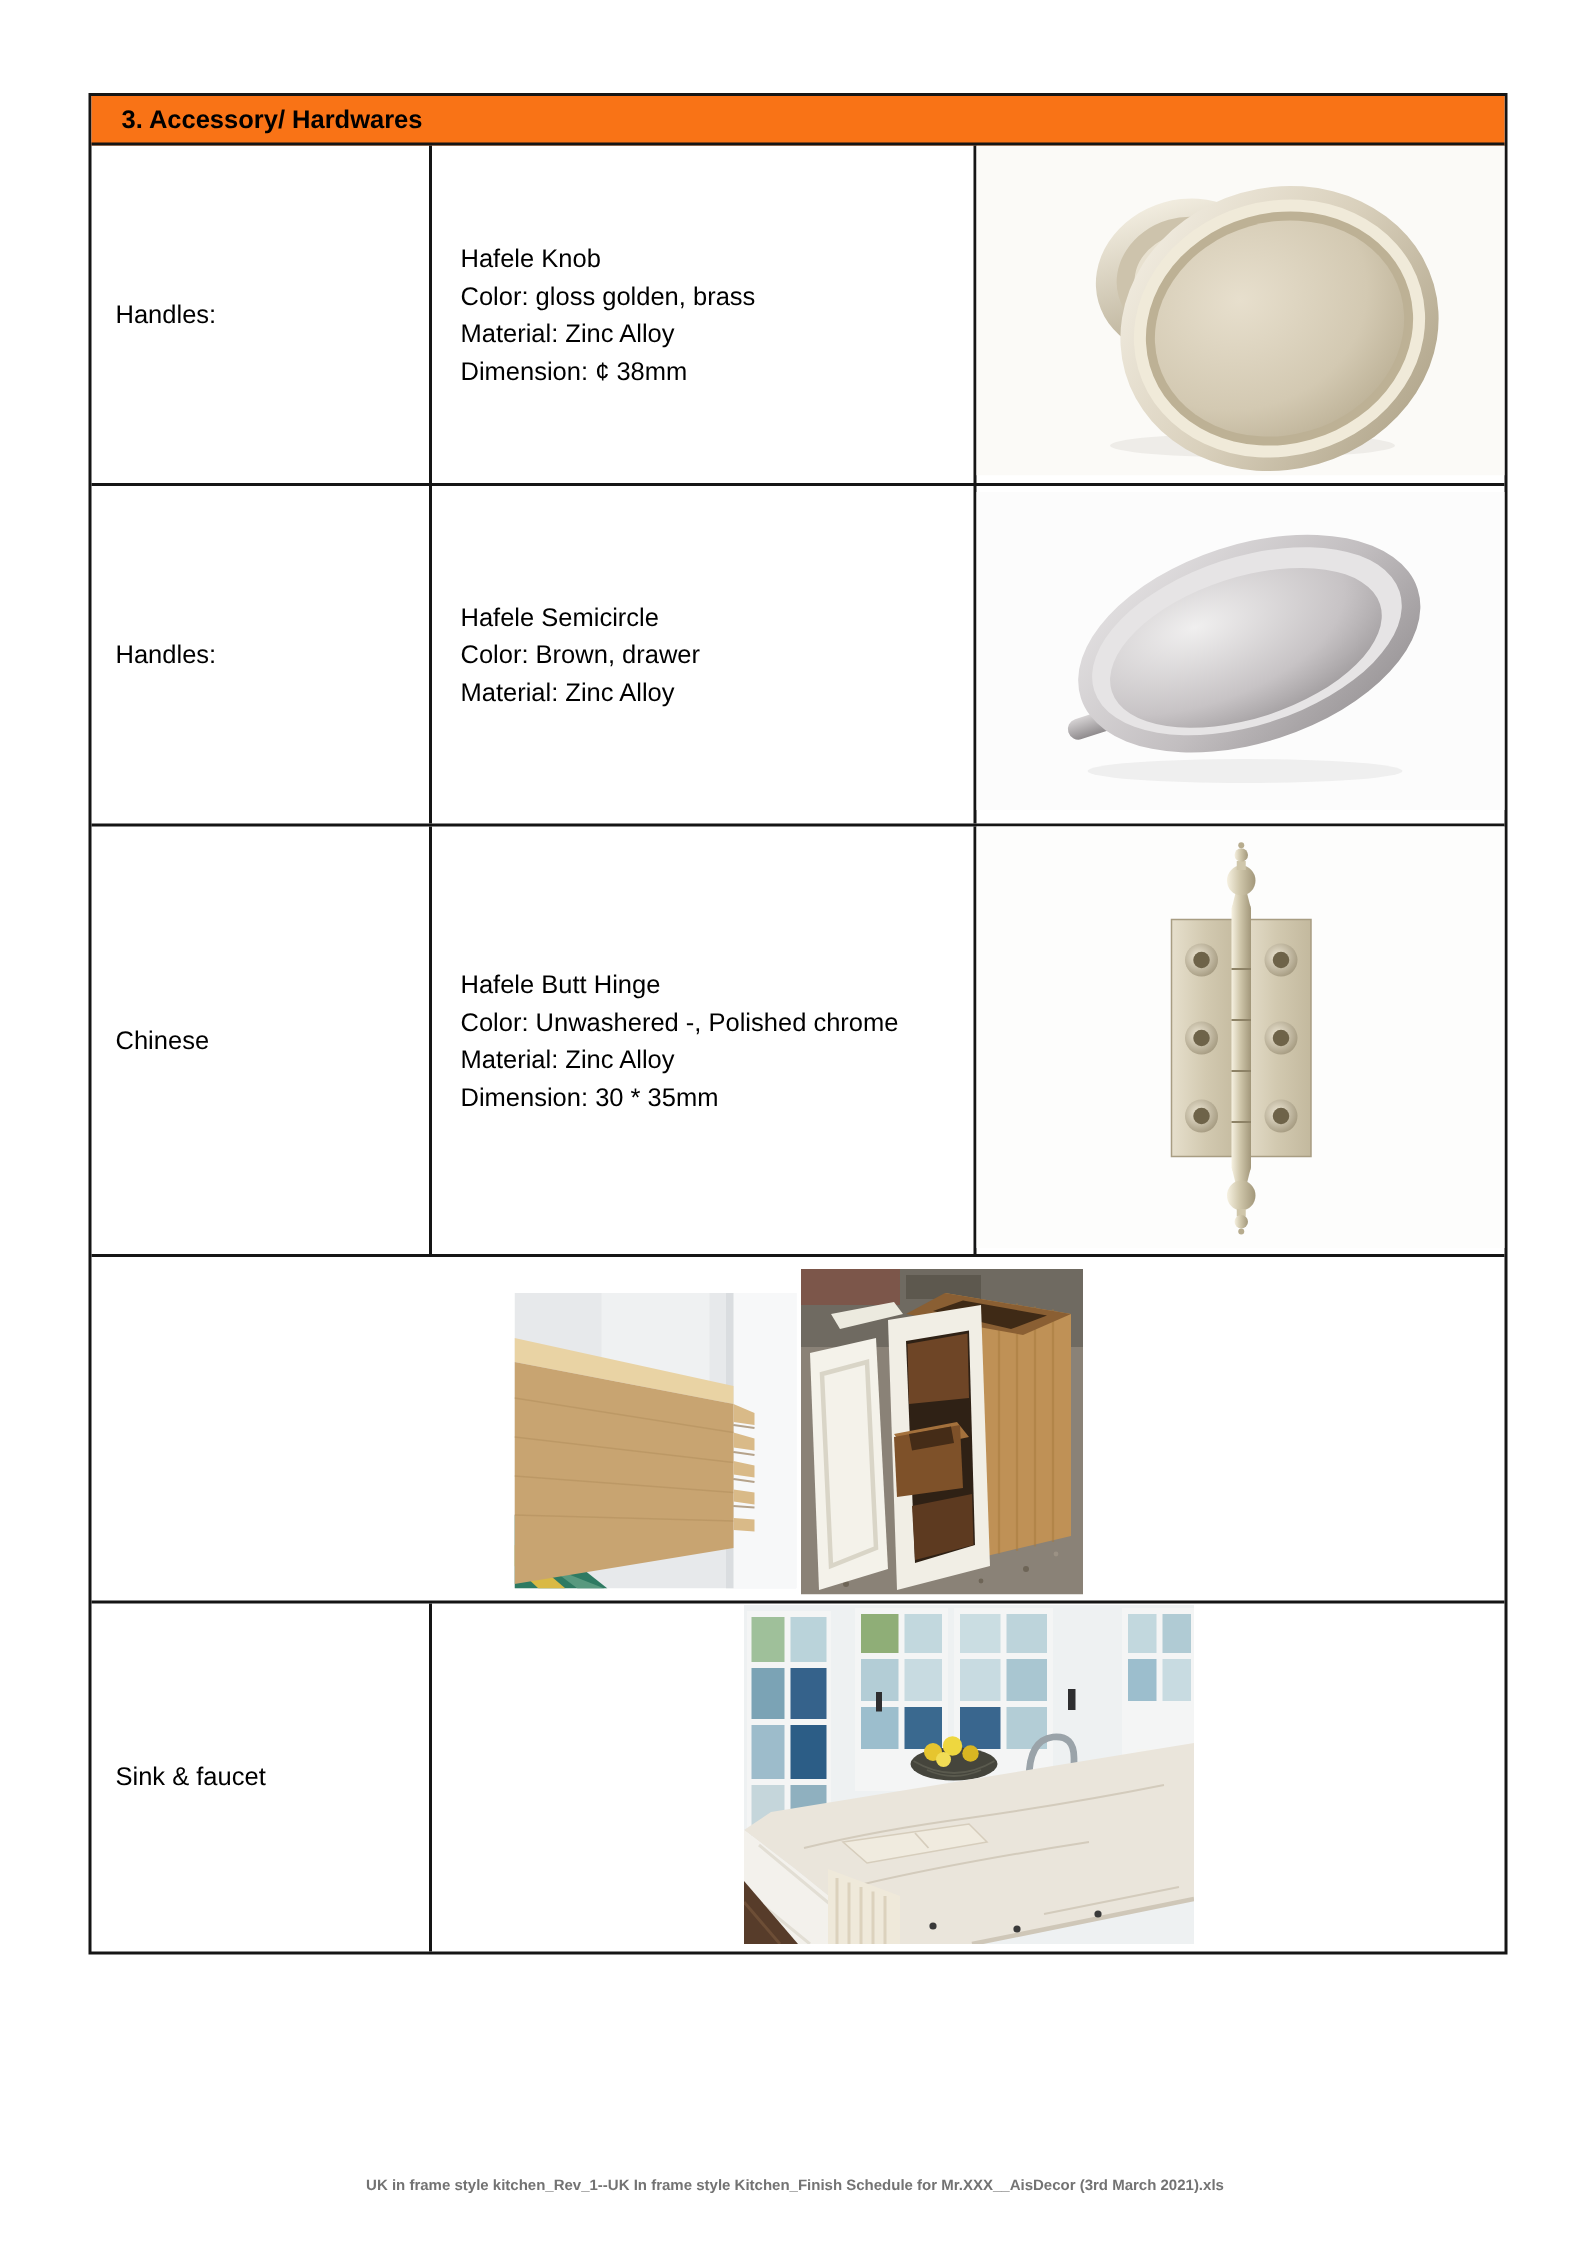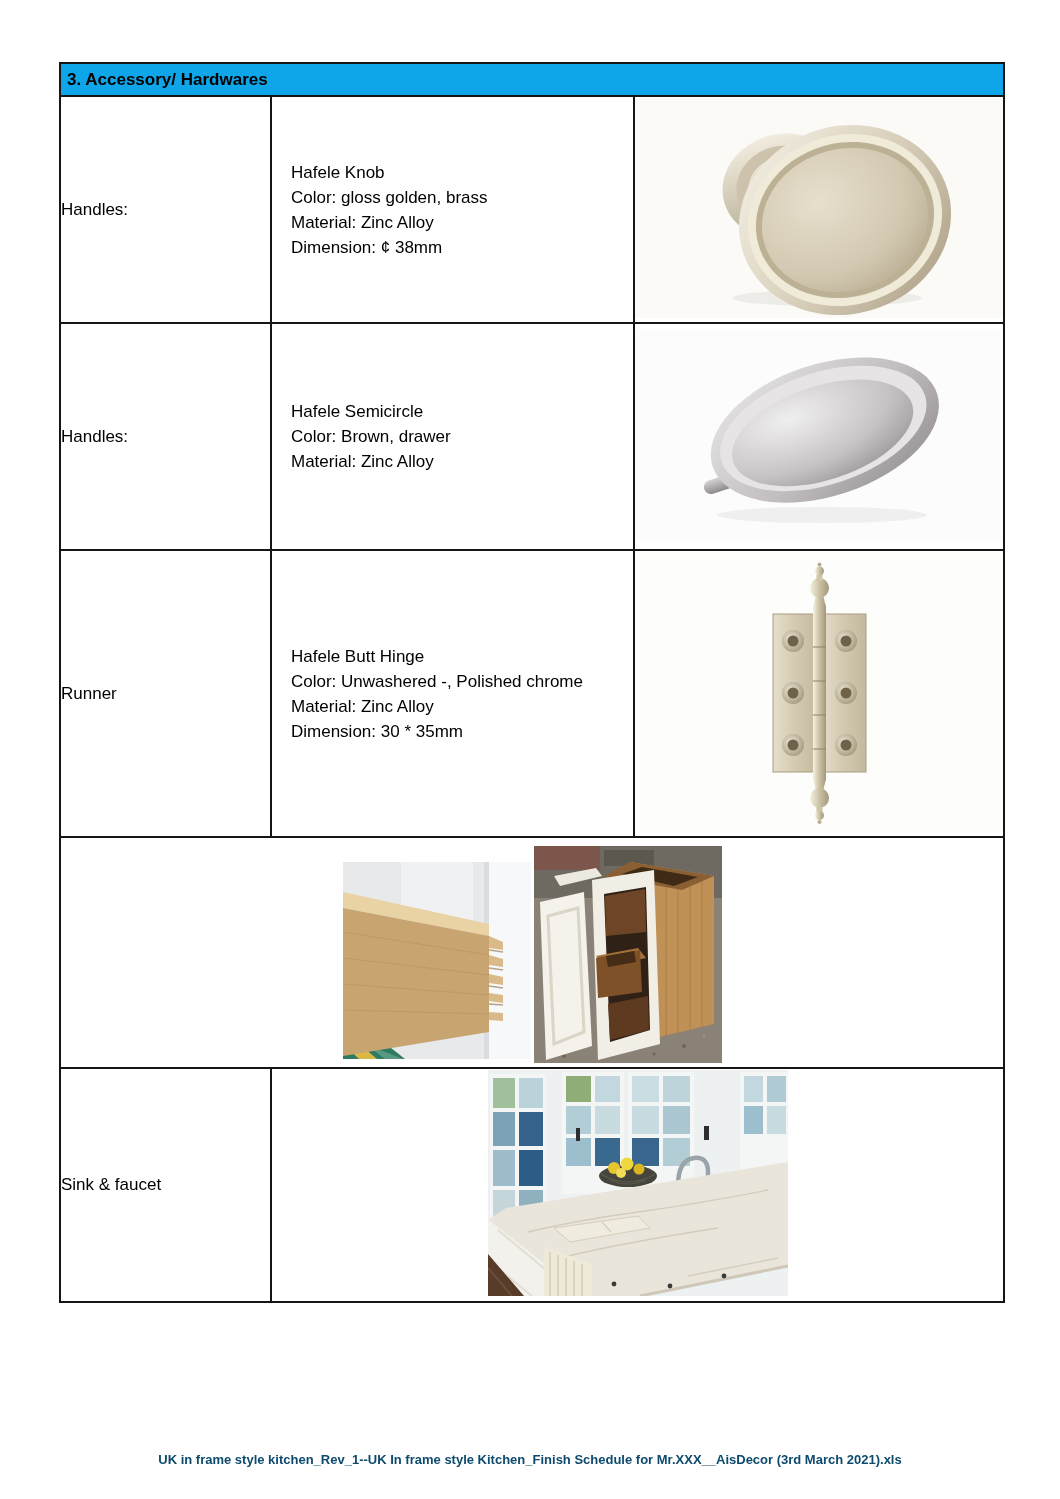--- a/index.html
+++ b/index.html
@@ -7,47 +7,47 @@
   .page {
     position:relative; width:1060px; height:1499px; background:#fff;
     font-family:"Liberation Sans", sans-serif; color:#000;
     overflow:hidden;
   }
   .tbl {
     position:absolute; left:59px; top:62px; width:942px;
     border:2px solid #151515; background:#fff;
   }
   .thead {
-    height:31px; background:#0ea5e9; border-bottom:2px solid #151515;
-    display:flex; align-items:center; padding-left:6px;
+    height:31px; background:#f97316; border-bottom:2px solid #151515;
+    display:flex; align-items:center; padding-left:20px;
     font-size:17px; font-weight:bold;
   }
   .row { display:flex; border-bottom:2px solid #151515; }
   .row:last-child { border-bottom:none; }
   .r1 { height:225px; } .r2 { height:225px; } .r3 { height:285px; }
   .r4 { height:229px; } .r5 { height:232px; }
   .c1 {
     width:209px; border-right:2px solid #151515;
-    display:flex; align-items:center; padding-left:0;
+    display:flex; align-items:center; padding-left:16px;
     font-size:17px;
   }
   .c2 {
     width:340px; border-right:2px solid #151515;
     display:flex; align-items:center; padding-left:19px; padding-right:2px;
     font-size:17px; line-height:25px; white-space:pre-line;
   }
   .c3 {
     flex:1; display:flex; align-items:center; justify-content:center;
     overflow:hidden;
   }
   .c3.pair { align-items:flex-start; justify-content:center; gap:3px; }
   .ph { display:block; }
   .footer {
     position:absolute; left:0; top:1452px; width:100%;
-    text-align:center; font-size:13px; font-weight:bold; color:#0c4a6e;
+    text-align:center; font-size:10px; font-weight:bold; color:#737373;
   }
 </style>
 </head>
 <body>
 
 <div class="page">
 
   <div class="tbl">
 
     <div class="thead">
@@ -133,21 +133,21 @@
               <ellipse cx="192" cy="100" rx="107" ry="56" fill="#e6e4e5"></ellipse>
               <ellipse cx="190" cy="104" rx="94" ry="47" fill="url(#cIn)"></ellipse>
             </g>
           </svg>
         </div>
       </div>
     </div>
 
     <div class="row r3">
       <div class="c1">
-        <span>Runner</span>
+        <span>Chinese</span>
       </div>
       <div class="c2">Hafele Butt Hinge
 Color: Unwashered -, Polished chrome
 Material: Zinc Alloy
 Dimension: 30 * 35mm</div>
       <div class="c3">
         <div class="ph">
           <svg width="375" height="282" viewBox="0 0 375 282">
             <defs>
               <linearGradient id="hLeaf" x1="0" y1="0" x2="1" y2="0">

